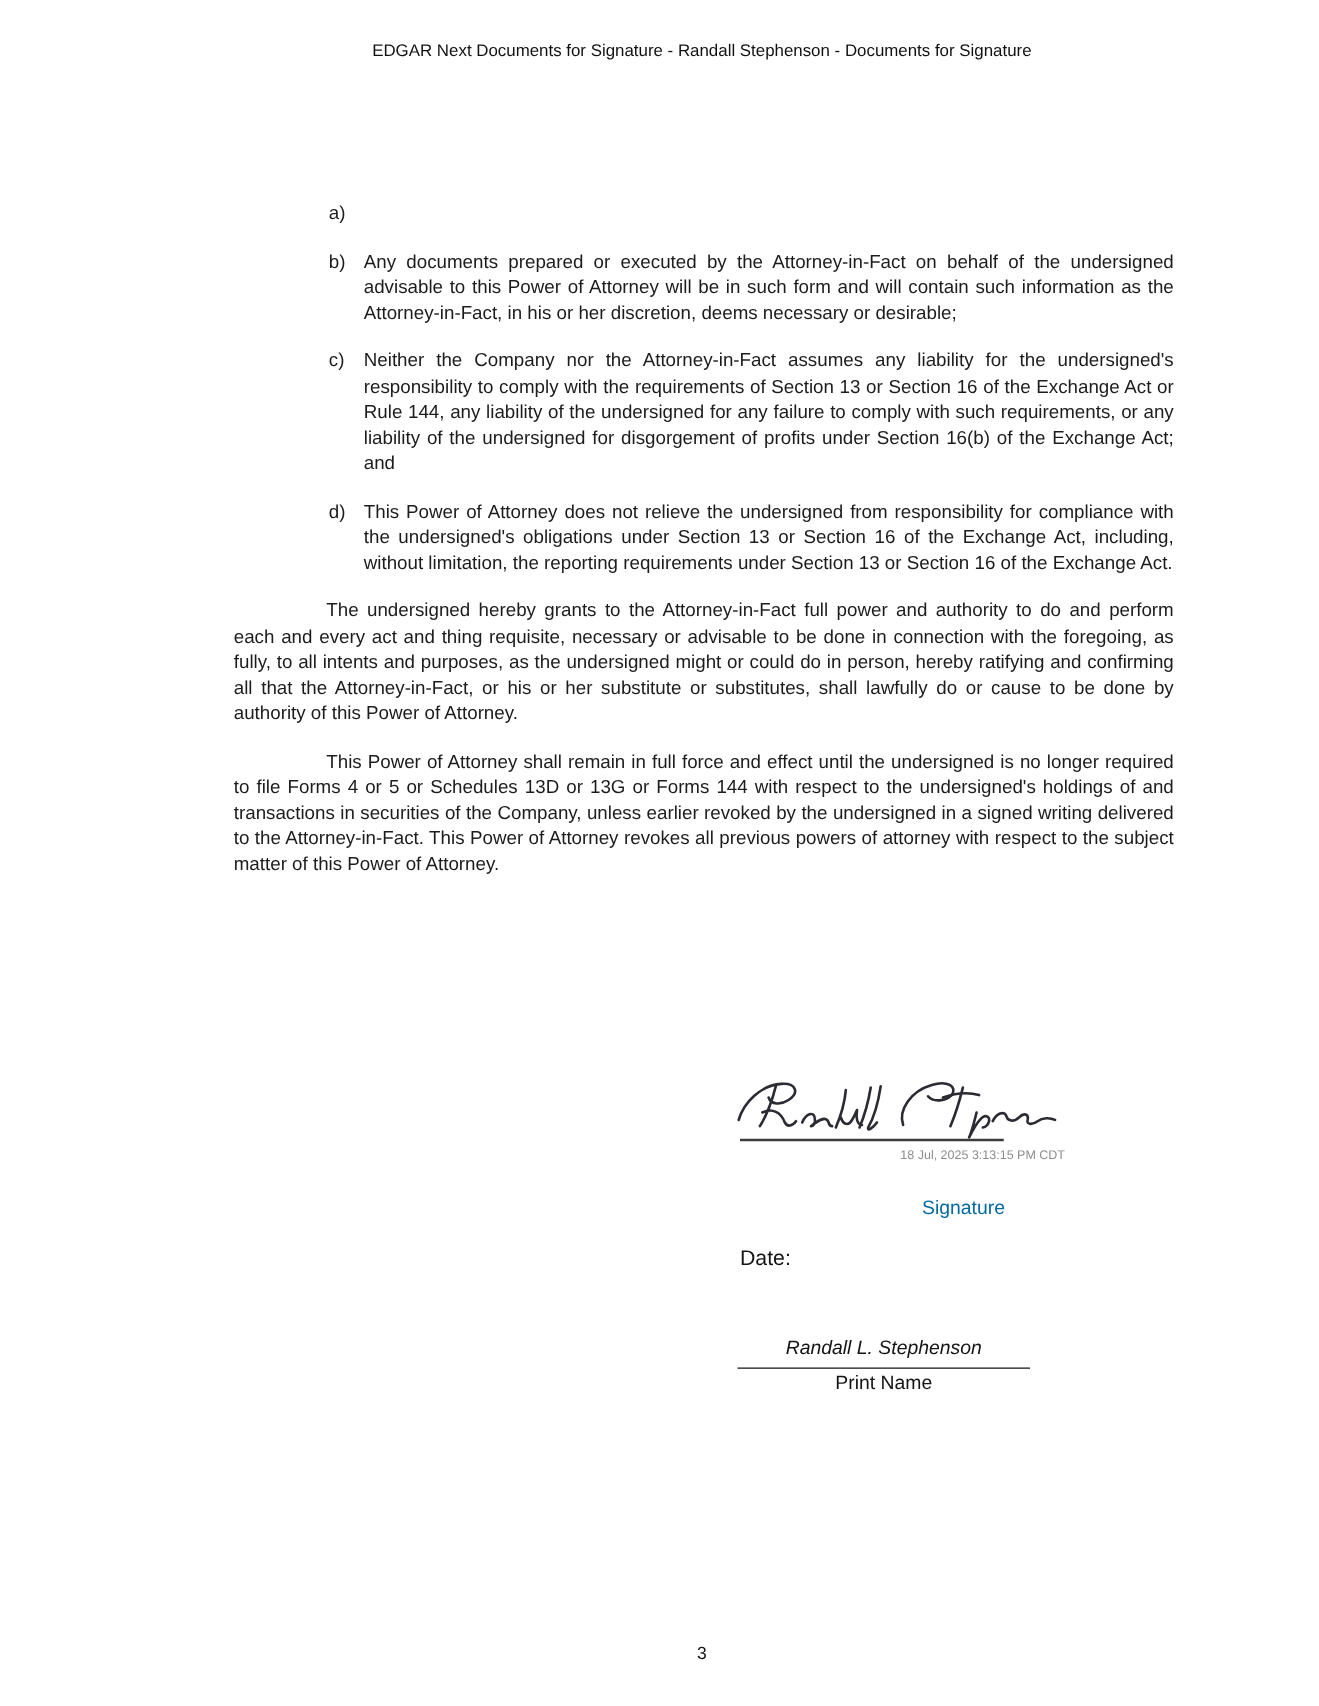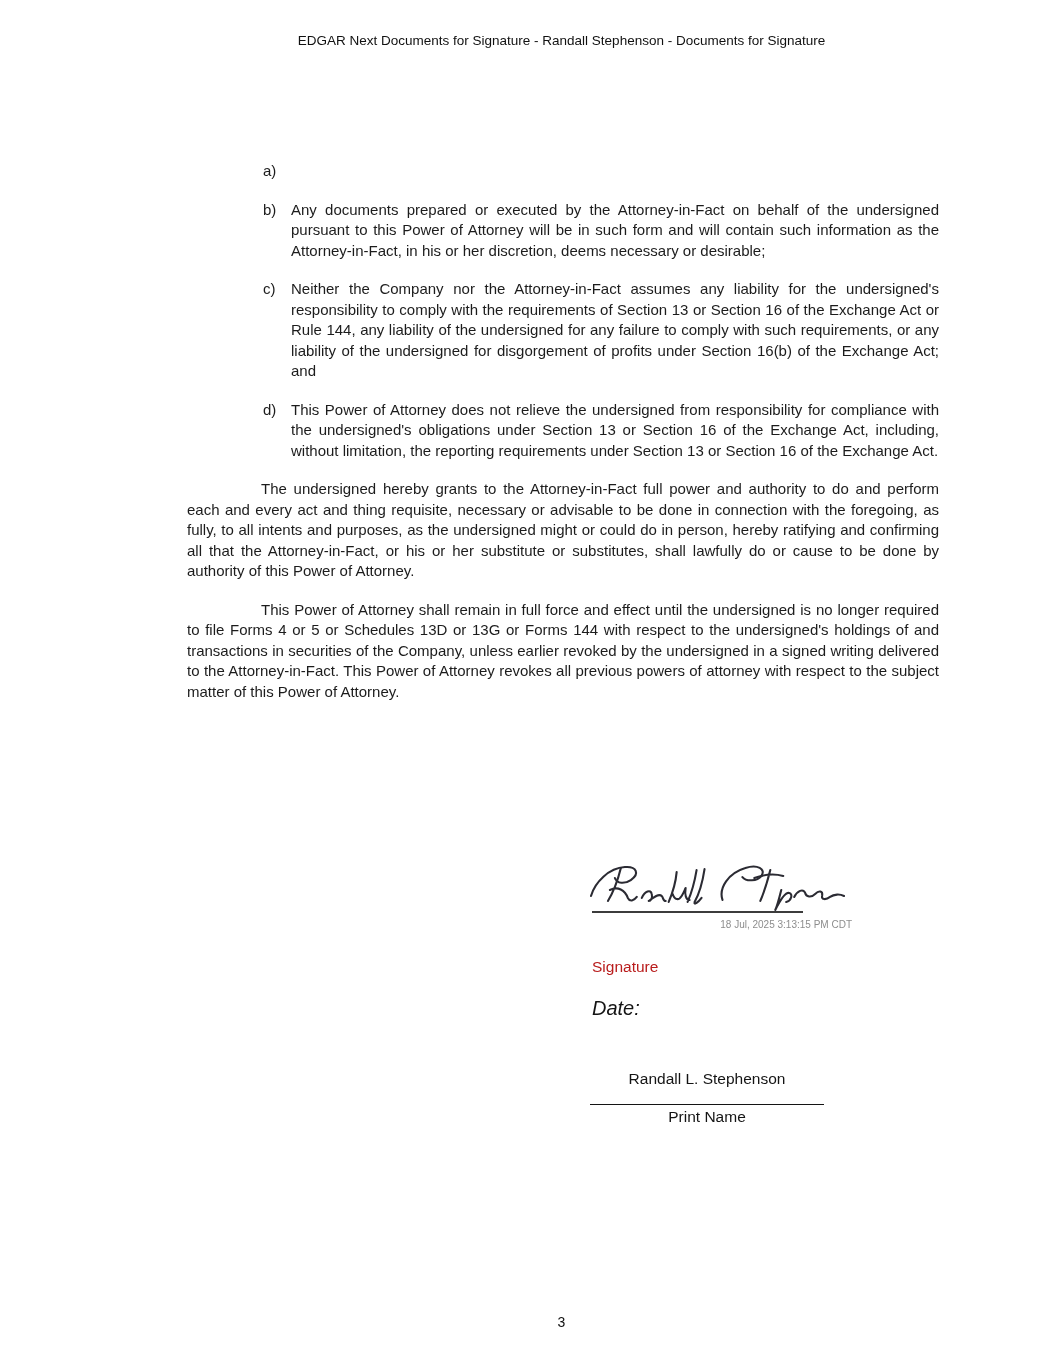--- a/index.html
+++ b/index.html
@@ -21,44 +21,44 @@
   .para { margin:0 0 18px 0; text-align:justify; text-align-last:left; text-indent:74px; }
 
   .sig-image { position:absolute; left:551px; top:860px; width:264px; height:52px; }
   .sig-line { position:absolute; left:558px; top:911px; width:211px; height:2px; background:#3c3c3c; }
   .sig-timestamp {
     position:absolute; left:558px; top:919px; width:260px;
     text-align:right; font-size:10px; color:#8d8d8d;
   }
   .sig-label {
     position:absolute; left:558px; top:958px; width:212px;
-    text-align:left; font-size:15.5px; color:#b91c1c;
+    text-align:right; font-size:15.5px; color:#0369a1;
   }
-  .date-label { position:absolute; left:558px; top:997px; font-size:20px; color:#141414;font-style:italic; }
+  .date-label { position:absolute; left:558px; top:997px; font-size:17px; color:#141414; }
   .print-name-block { position:absolute; left:556px; top:1070px; width:234px; text-align:center; font-size:15.5px; color:#141414; }
-  .print-name-value { display:block; border-bottom:1.5px solid #141414; padding-bottom:16px; }
+  .print-name-value { display:block; border-bottom:1.5px solid #141414; padding-bottom:6px;font-style:italic; }
   .print-name-label { display:block; margin-top:3px; }
   .page-footer { position:absolute; left:0; top:1314px; width:100%; text-align:center; font-size:14px; color:#111; }
 </style>
 </head>
 <body>
 
 <div class="page">
 
   <div class="doc-header">EDGAR Next Documents for Signature - Randall Stephenson - Documents for Signature</div>
 
   <div class="content">
 
     <div class="list-item">
       <span class="marker">a)</span>
     </div>
 
     <div class="list-item">
       <span class="marker">b)</span>
-      <span class="li-text">Any documents prepared or executed by the Attorney-in-Fact on behalf of the undersigned pursuant to this Power of Attorney will be in such form and will contain such information as the Attorney-in-Fact, in his or her discretion, deems necessary or desirable;</span>
+      <span class="li-text">Any documents prepared or executed by the Attorney-in-Fact on behalf of the undersigned advisable to this Power of Attorney will be in such form and will contain such information as the Attorney-in-Fact, in his or her discretion, deems necessary or desirable;</span>
     </div>
 
     <div class="list-item">
       <span class="marker">c)</span>
       <span class="li-text">Neither the Company nor the Attorney-in-Fact assumes any liability for the undersigned's responsibility to comply with the requirements of Section 13 or Section 16 of the Exchange Act or Rule 144, any liability of the undersigned for any failure to comply with such requirements, or any liability of the undersigned for disgorgement of profits under Section 16(b) of the Exchange Act; and</span>
     </div>
 
     <div class="list-item">
       <span class="marker">d)</span>
       <span class="li-text">This Power of Attorney does not relieve the undersigned from responsibility for compliance with the undersigned's obligations under Section 13 or Section 16 of the Exchange Act, including, without limitation, the reporting requirements under Section 13 or Section 16 of the Exchange Act.</span>

